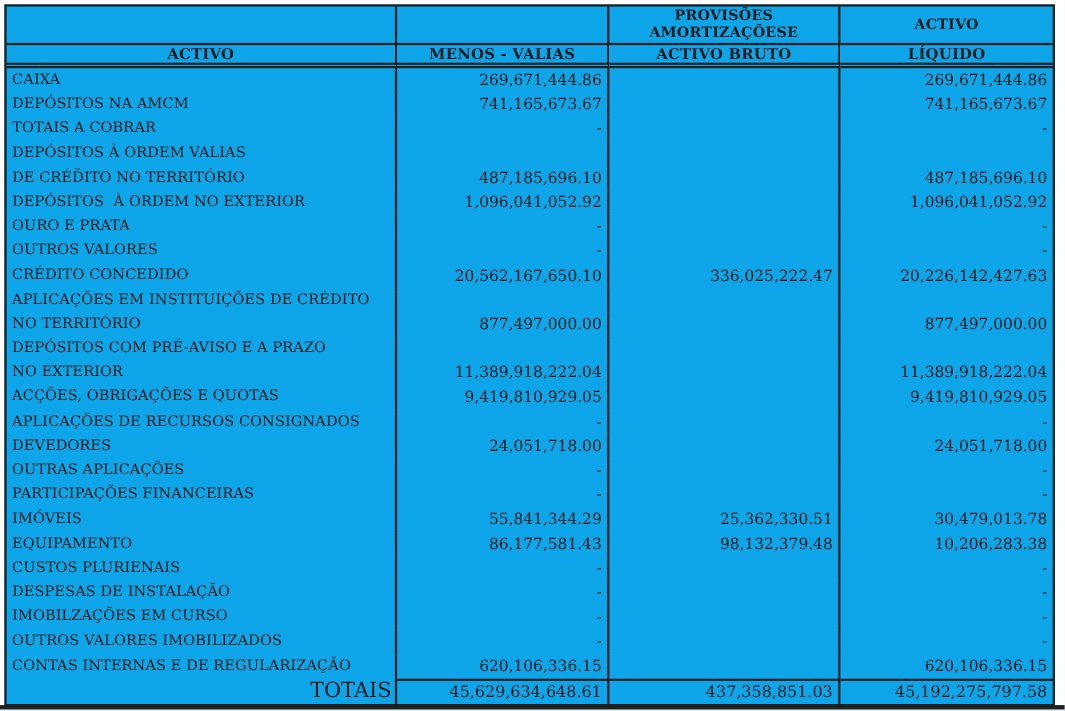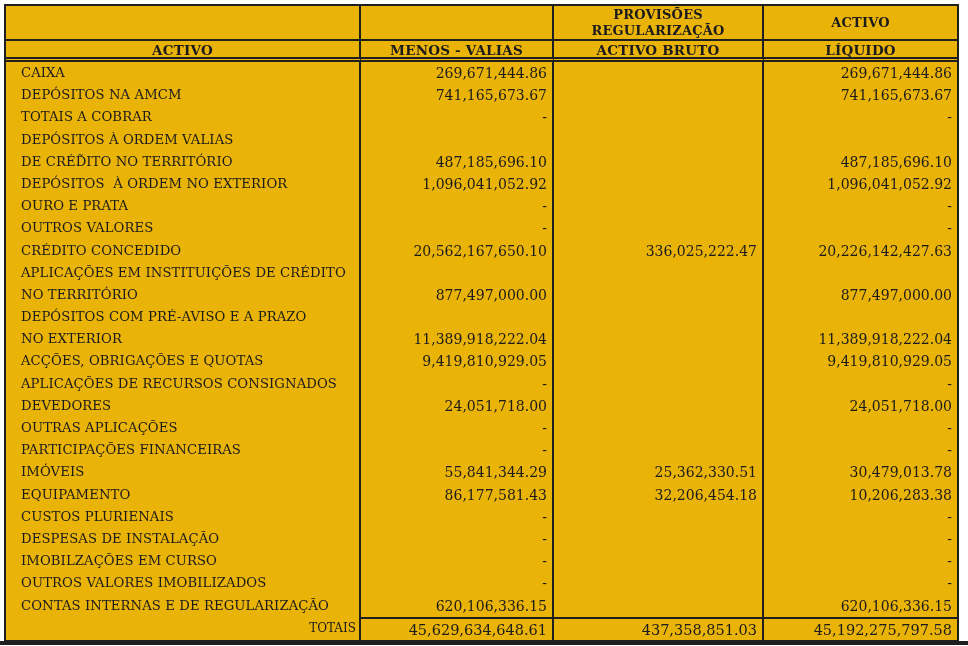--- a/index.html
+++ b/index.html
@@ -11,21 +11,21 @@
     color:#1b1b1b;
     overflow:hidden;
   }
   .table{
     position:absolute;
     left:4px;top:4px;
     width:951px;
     border:2px solid #1f1f1f;
     display:grid;
     grid-template-columns:355px 193px 210px 193px;
-    background:#eab308;
+    background:#0ea5e9;
   }
   .cell{
     box-sizing:border-box;
     overflow:hidden;
   }
   .vline{border-right:2px solid #1f1f1f;}
   
   .h1{height:35px;border-bottom:2px solid #1f1f1f;}
   .h2{height:21px;border-bottom:5px double #1f1f1f;}
   .hdr-txt{
@@ -36,36 +36,36 @@
   }
   .h1.hdr-txt{display:flex;flex-direction:column;justify-content:center;line-height:16px;font-size:13px;}
   .h2.hdr-txt{line-height:19px;}
   
   .rows{display:contents;}
   .row{display:contents;}
   .lbl{
     font-size:13.2px;
     line-height:22.2px;
     height:22.2px;
-    padding-left:15px;
+    padding-left:5px;
     white-space:pre;
     letter-spacing:.1px;
   }
   .lbl.indent{}
   .num{
     font-size:14px;
     line-height:22.2px;
     height:22.2px;
     text-align:right;
     padding-right:5px;
     white-space:pre;
   }
   
   .tot-lbl{
-    font-size:12px;line-height:23px;height:23px;
+    font-size:19px;line-height:23px;height:23px;
     text-align:right;padding-right:3px;white-space:pre;
   }
   .tot-num{
     font-size:14.5px;line-height:23px;height:23px;
     text-align:right;padding-right:5px;
     border-top:2px solid #1f1f1f;
   }
   .bottom-rule{
     position:absolute;
     left:0;right:0;
@@ -78,21 +78,21 @@
 <body>
 
 <div class="page">
 
   <div class="table">
 
     <div class="cell vline h1"></div>
     <div class="cell vline h1"></div>
     <div class="cell vline h1 hdr-txt">
       <div>PROVISÕES</div>
-      <div>REGULARIZAÇÃO</div>
+      <div>AMORTIZAÇÕESE</div>
     </div>
     <div class="cell h1 hdr-txt">
       <div>ACTIVO</div>
     </div>
 
     <div class="cell vline h2 hdr-txt">ACTIVO</div>
     <div class="cell vline h2 hdr-txt">MENOS - VALIAS</div>
     <div class="cell vline h2 hdr-txt">ACTIVO BRUTO</div>
     <div class="cell h2 hdr-txt">LÍQUIDO</div>
 
@@ -226,21 +226,21 @@
   <div class="row">
     <div class="cell vline lbl">IMÓVEIS</div>
     <div class="cell vline num">55,841,344.29</div>
     <div class="cell vline num">25,362,330.51</div>
     <div class="cell num">30,479,013.78</div>
   </div>
 
   <div class="row">
     <div class="cell vline lbl">EQUIPAMENTO</div>
     <div class="cell vline num">86,177,581.43</div>
-    <div class="cell vline num">32,206,454.18</div>
+    <div class="cell vline num">98,132,379.48</div>
     <div class="cell num">10,206,283.38</div>
   </div>
 
   <div class="row">
     <div class="cell vline lbl">CUSTOS PLURIENAIS</div>
     <div class="cell vline num">-</div>
     <div class="cell vline num"></div>
     <div class="cell num">-</div>
   </div>
 

